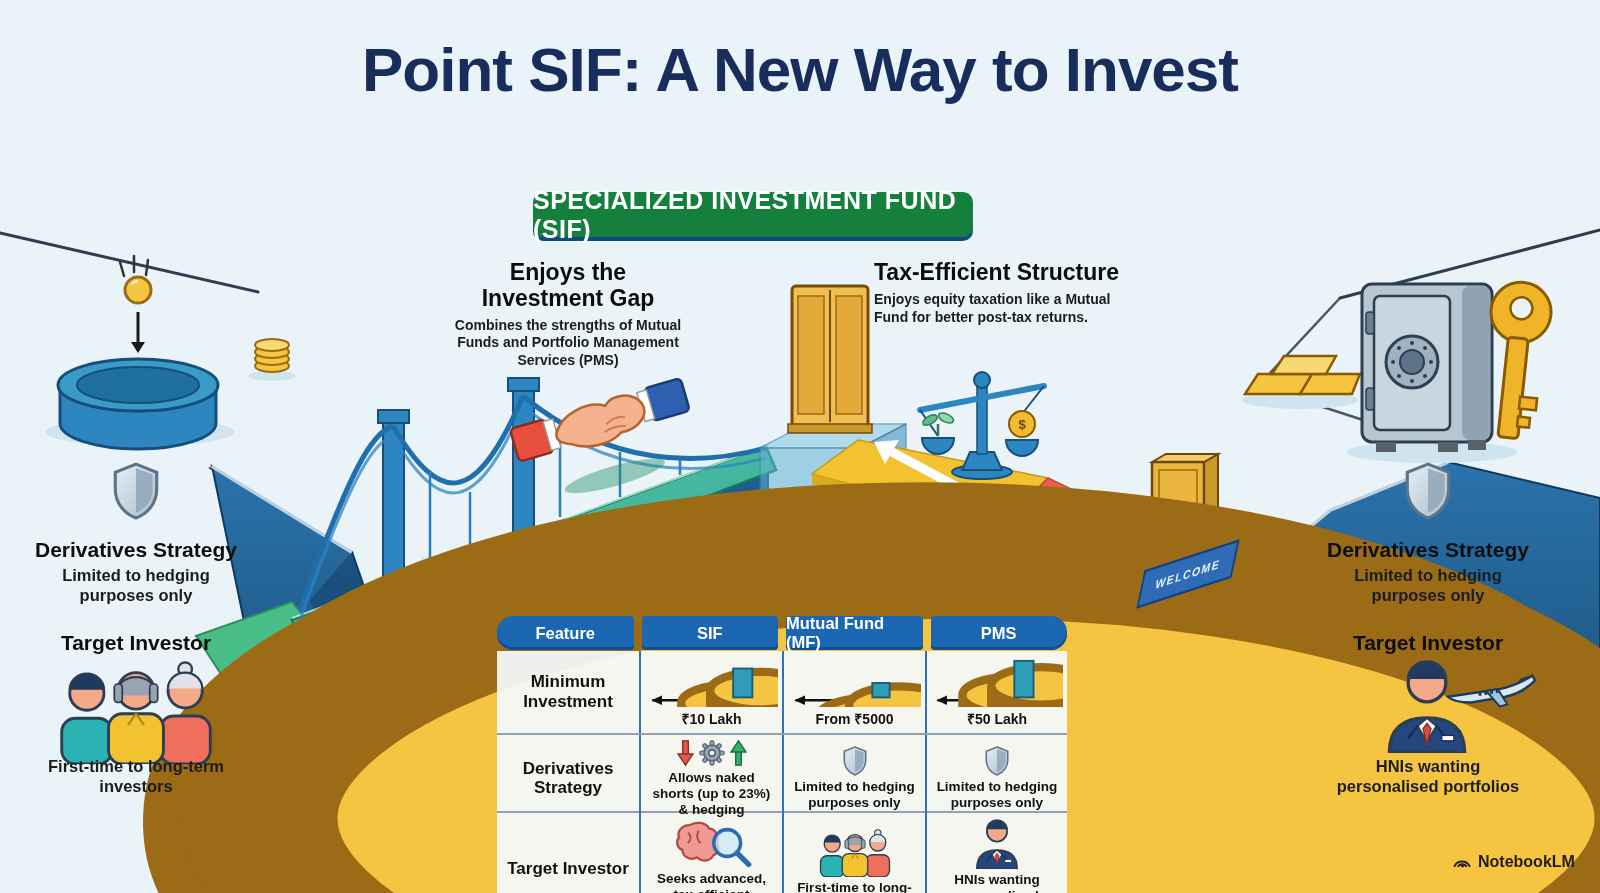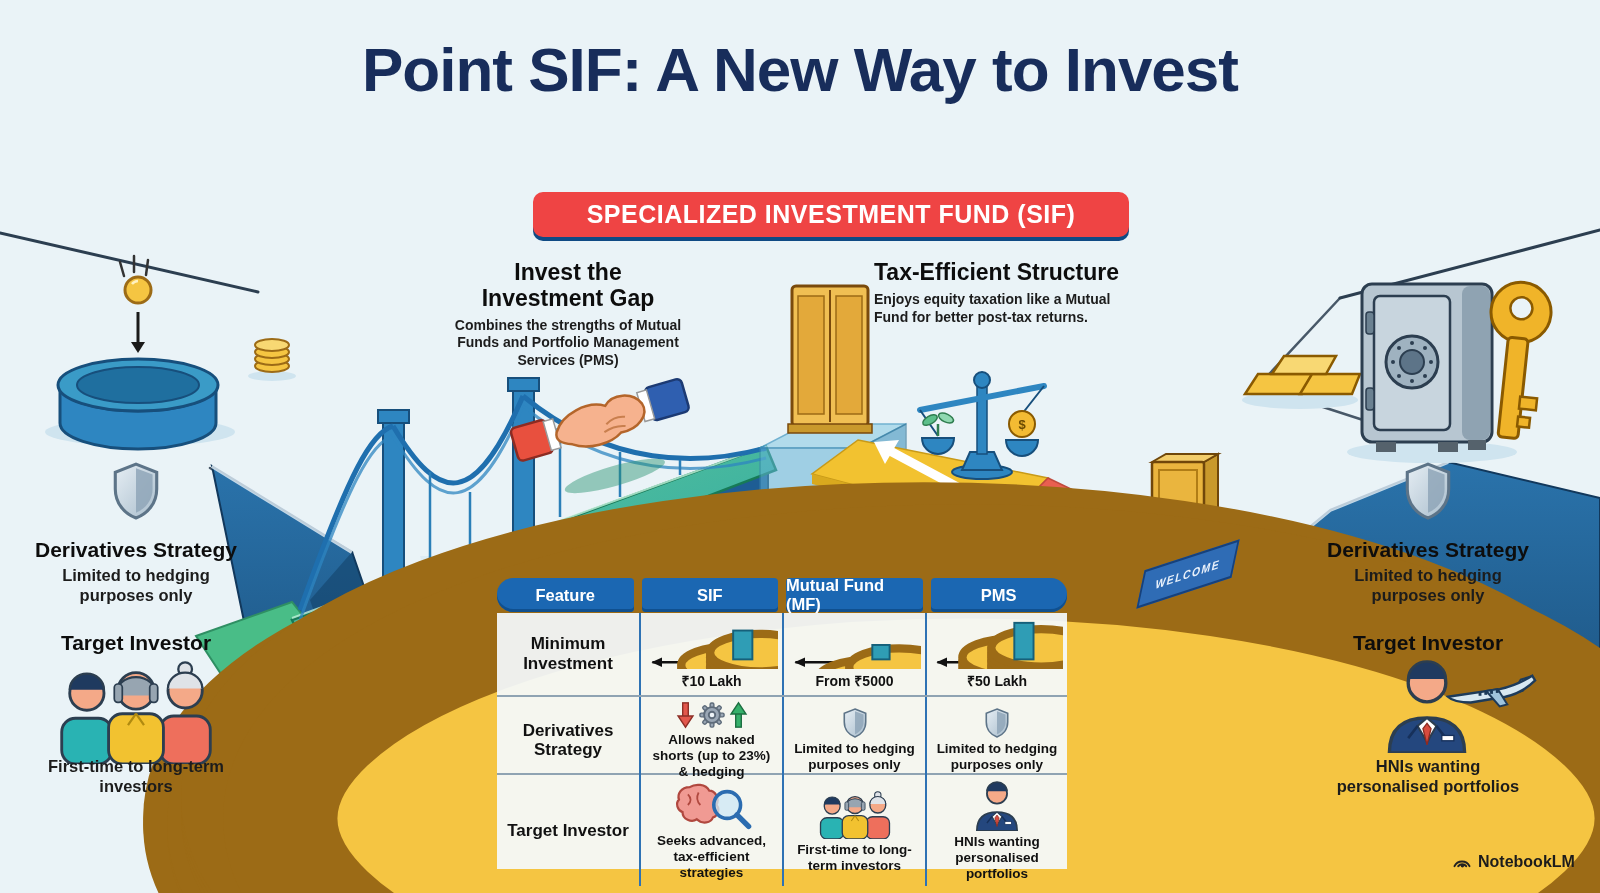--- a/index.html
+++ b/index.html
@@ -3,43 +3,43 @@
 <meta charset="utf-8">
 <style>
   html,body{margin:0;padding:0;background:#dde8ee;font-family:"Liberation Sans",sans-serif;}
   .stage{position:relative;width:1600px;height:893px;margin:0 auto;background:#eaf3f7;overflow:hidden;}
   .abs{position:absolute;}
   svg{display:block;}
   .scene{position:absolute;inset:0;}
 
   .title{left:0;top:34px;width:1600px;text-align:center;font-size:62px;font-weight:800;
          color:#182d5b;letter-spacing:-1px;}
-  .banner{left:533px;top:192px;width:596px;height:45px;background:#ef4444;border-radius:10px;
-          box-shadow:0 4px 0 #0f4a84;display:flex;align-items:center;justify-content:center;
+  .banner{left:533px;top:192px;width:440px;height:45px;background:#15803d;border-radius:10px;
+          box-shadow:0 4px 0 #0f4a84;display:flex;align-items:center;
           color:#fff;font-size:25px;font-weight:800;letter-spacing:.5px;}
 
   .feat-h{font-size:23px;font-weight:800;color:#0d0d0d;line-height:1.12;}
   .feat-s{font-size:14px;font-weight:700;color:#1c1c1c;line-height:1.28;margin-top:5px;}
   .blk-bridge{left:443px;top:260px;width:250px;text-align:center;}
   .blk-tax{left:874px;top:260px;width:252px;text-align:left;}
   .blk-entry{left:1044px;top:346px;width:182px;text-align:left;}
 
   .panel{width:232px;text-align:center;}
   .panel .p-h{font-size:21px;font-weight:800;color:#0d0d0d;}
   .panel .p-s{font-size:16.5px;font-weight:700;color:#1c1c1c;line-height:1.22;margin-top:4px;}
   .lp{left:20px;} .rp{left:1312px;}
   .t538{top:538px;} .t564{top:565px;} .t632{top:631px;} .t755{top:756px;}
 
   .mat{left:1138px;top:557px;width:96px;height:30px;background:#2f6cb5;border:2px solid #16417c;
        transform:rotate(-18deg) skewX(-30deg);display:flex;align-items:center;justify-content:center;}
   .mat span{color:#e9f1fb;font-size:11px;font-weight:800;letter-spacing:1.5px;}
 
   
   .cmp{left:497px;top:578px;width:570px;}
-  .cmp-head{display:flex;gap:8px;}
+  .cmp-head{display:flex;gap:8px;margin-top:38px;}
   .cmp-head .hc{height:34px;background:#1b67b2;box-shadow:inset 0 -3px 0 #10508f;
      color:#fff;font-weight:800;font-size:16.5px;display:flex;align-items:center;justify-content:center;}
   .hc1{width:141px;border-radius:16px 4px 4px 16px;}
   .hc2,.hc3{width:141px;border-radius:4px;}
   .hc4{width:141px;border-radius:4px 16px 16px 4px;}
   .cmp-body{margin-top:1px;background:rgba(244,250,253,.93);}
   .trow{display:grid;grid-template-columns:142px 143px 143px 142px;}
   .trow + .trow{border-top:2px solid #8fa3b2;}
   .tcell{display:flex;flex-direction:column;align-items:center;justify-content:center;
          text-align:center;padding:4px 6px;box-sizing:border-box;}
@@ -337,21 +337,21 @@
   </svg>
 
   <div class="abs title">Point SIF: A New Way to Invest</div>
 
   <div class="abs banner">
     <span>SPECIALIZED INVESTMENT FUND (SIF)</span>
   </div>
 
   <div class="abs blk-bridge">
     <div class="feat-h">
-      <div>Invest the</div>
+      <div>Enjoys the</div>
       <div>Investment Gap</div>
     </div>
     <div class="feat-s">Combines the strengths of Mutual Funds and Portfolio Management Services (PMS)</div>
   </div>
 
   <div class="abs blk-tax">
     <div class="feat-h">Tax-Efficient Structure</div>
     <div class="feat-s">Enjoys equity taxation like a Mutual Fund for better post-tax returns.</div>
   </div>
 

